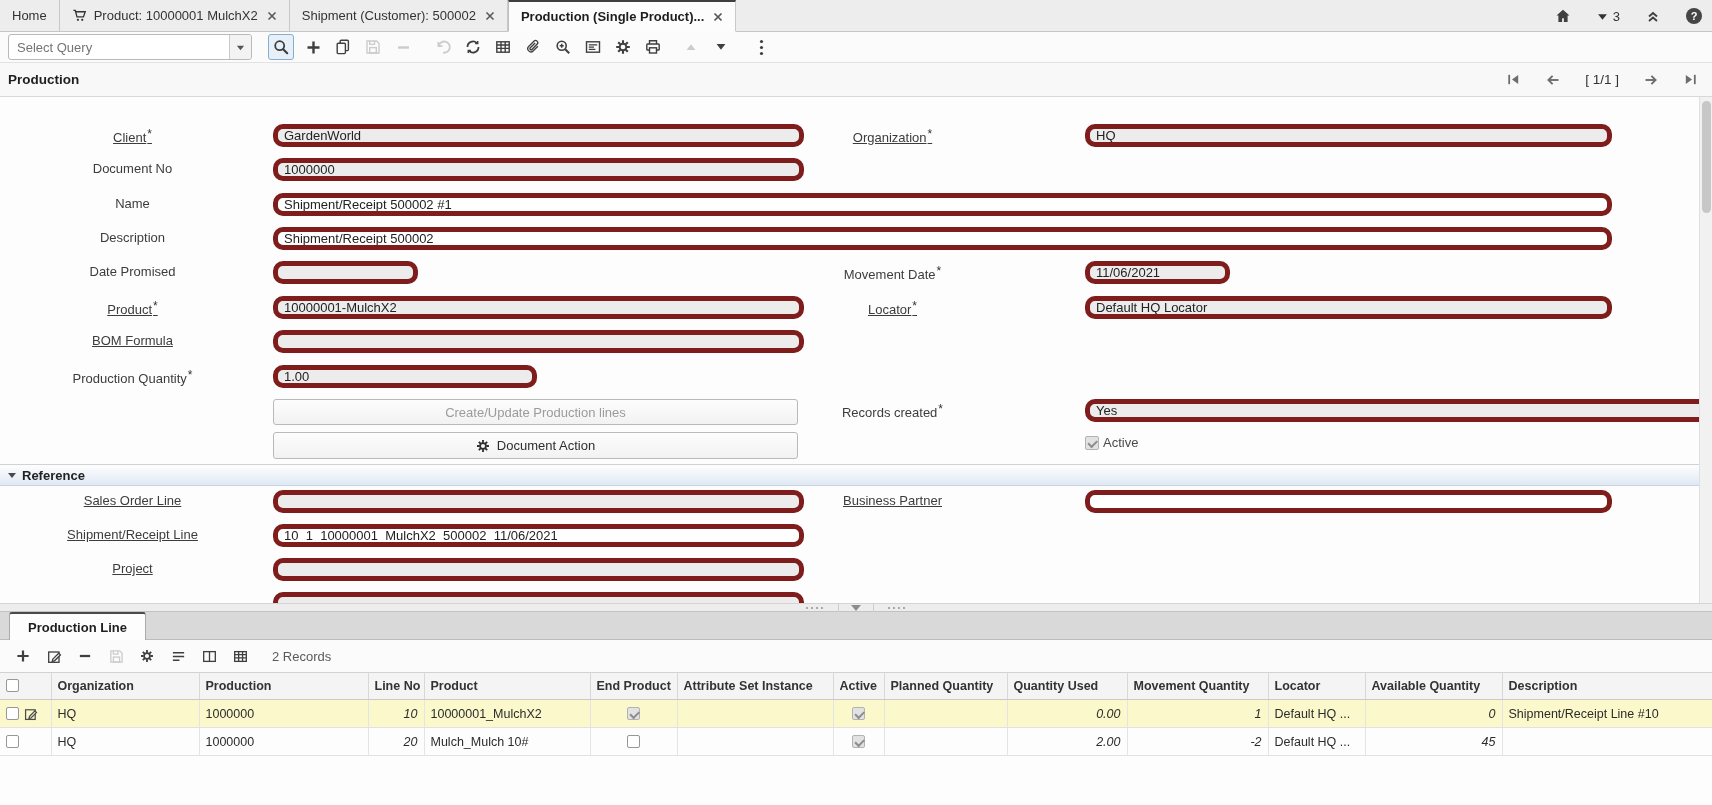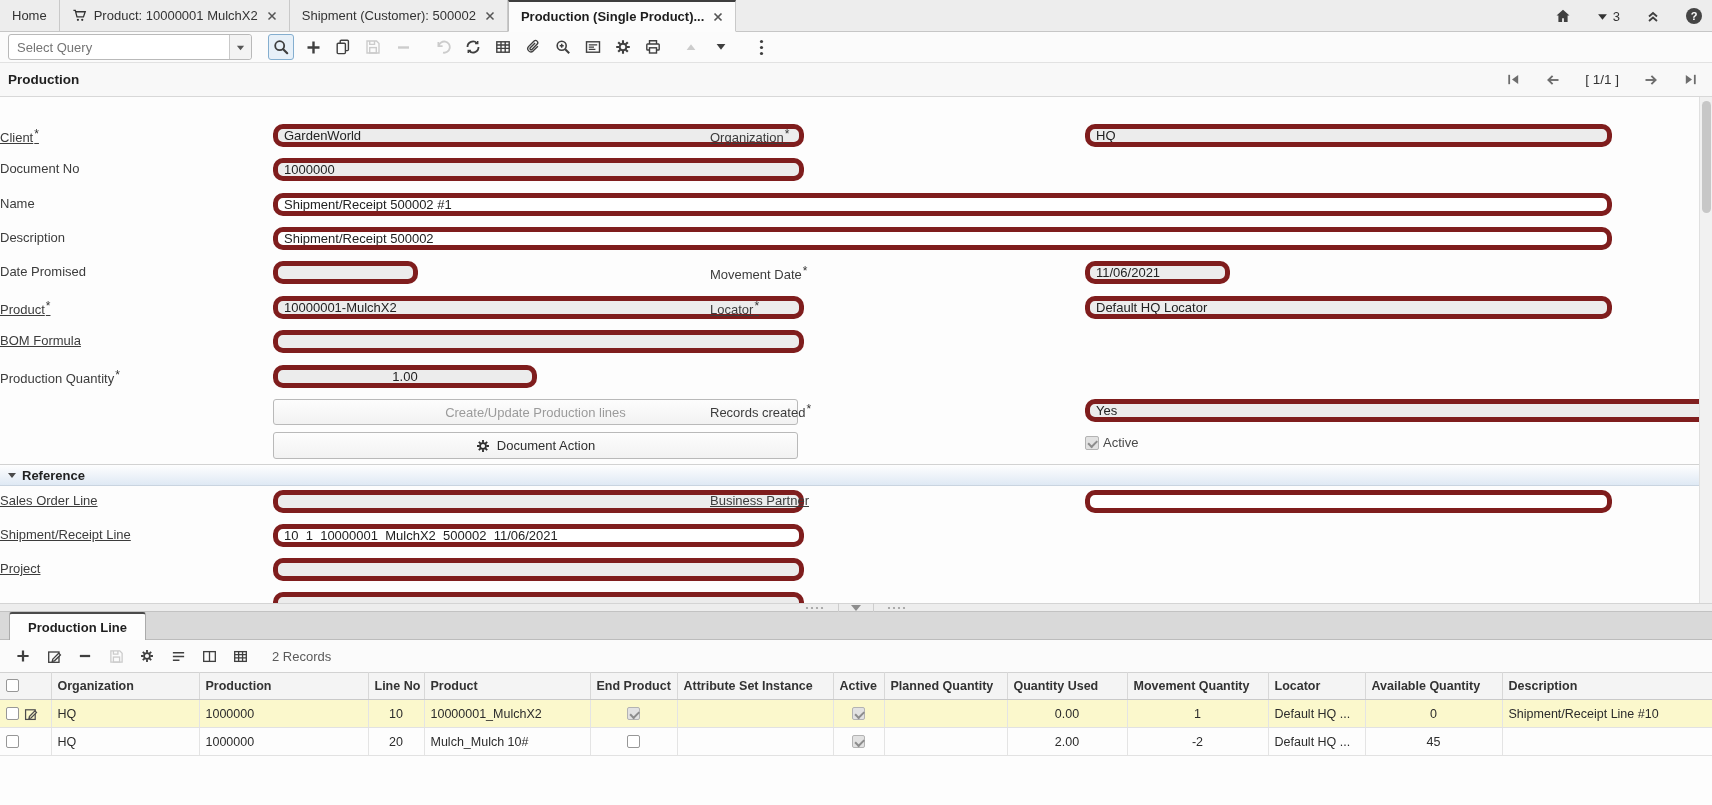--- a/index.html
+++ b/index.html
@@ -41,30 +41,30 @@
   
   .titlebar { position:absolute; left:0; top:63px; width:1712px; height:34px;
     background:#f8f8f8; border-bottom:1px solid #d8d8d8; display:flex; align-items:center; }
   .page-title { font-weight:bold; font-size:13.5px; color:#1f1f1f; margin-left:8px; }
   .recnav { position:absolute; right:14px; display:flex; align-items:center; gap:24px; color:#6d6d6d; }
   .recnav .pos { color:#333; font-size:13.5px; }
 
   
   .formarea { position:absolute; left:0; top:97px; width:1712px; height:506px;
     background:#fdfdfd; overflow:hidden; }
-  .flabel { position:absolute; height:17px; text-align:left; color:#3c3c3c; white-space:nowrap; }
+  .flabel { position:absolute; height:17px; text-align:center; color:#3c3c3c; white-space:nowrap; }
   .flabel.l { left:0; width:265px; }
   .flabel.r { left:710px; width:365px; }
   .flabel.link { text-decoration:underline; }
   .req::after { content:"*"; font-size:12px; vertical-align:4px; margin-left:1px; color:#333; }
   .ffield { position:absolute; height:23px; border:5px solid #7f1d1d; border-radius:10px;
     font:inherit; color:#222; padding:0 6px; outline:none; }
   .ffield.ro { background:#ececec; }
   .ffield.rw { background:#ffffff; }
-  .ffield.num { text-align:center; }
+  .ffield.num { text-align:left; }
   .fbtn { position:absolute; height:26px; border:1px solid #b9b9b9; border-radius:3px;
     background:linear-gradient(#fdfdfd,#f2f2f2); font:inherit; color:#2e2e2e;
     display:flex; align-items:center; justify-content:center; gap:7px; }
   .fbtn.disabled { color:#9b9b9b; }
   .cb { display:inline-block; width:14px; height:14px; border:1px solid #979797;
     background:#fff; border-radius:2px; position:relative; vertical-align:-2px; }
   .cb.checked { background:#e2e2e2; border-color:#b3b3b3; }
   .cb.checked::after { content:""; position:absolute; left:2px; top:3px; width:7px; height:3.5px;
     border-left:2px solid #8d8d8d; border-bottom:2px solid #8d8d8d; transform:rotate(-45deg); }
   .cb.small { width:13px; height:13px; }
@@ -99,21 +99,21 @@
   table.grid { border-collapse:collapse; table-layout:fixed; width:1712px; background:#fdfdfd; }
   table.grid col.c-sel{width:51px} col.c-org{width:148px} col.c-prod{width:169px} col.c-line{width:56px}
   col.c-product{width:166px} col.c-endp{width:87px} col.c-attr{width:156px} col.c-act{width:51px}
   col.c-plan{width:123px} col.c-used{width:120px} col.c-move{width:141px} col.c-loc{width:97px}
   col.c-avail{width:137px} col.c-desc{width:210px}
   table.grid th { height:27px; background:#f4f4f4; border-top:1px solid #d2d2d2; border-bottom:1px solid #c9c9c9;
     border-right:1px solid #d8d8d8; font-size:12.5px; font-weight:bold; color:#333; text-align:left; padding:0 6px; white-space:nowrap; overflow:hidden; }
   table.grid td { height:28px; border-right:1px solid #e4e4e4; border-bottom:1px solid #e2e2e2;
     font-size:12.5px; color:#2c2c2c; padding:0 6px; white-space:nowrap; overflow:hidden; text-overflow:ellipsis; }
   tr.sel-row td { background:#fbf8cc; }
-  td.num, th.num { text-align:center; }
+  td.num, th.num { text-align:right;font-style:italic; }
   td.ctr { text-align:center; }
   .rowtools { display:flex; align-items:center; gap:5px; }
   .icon { display:inline-flex; color:inherit; }
 </style>
 </head>
 <body>
 
 <div id="app">
 
   <div class="tabbar">

